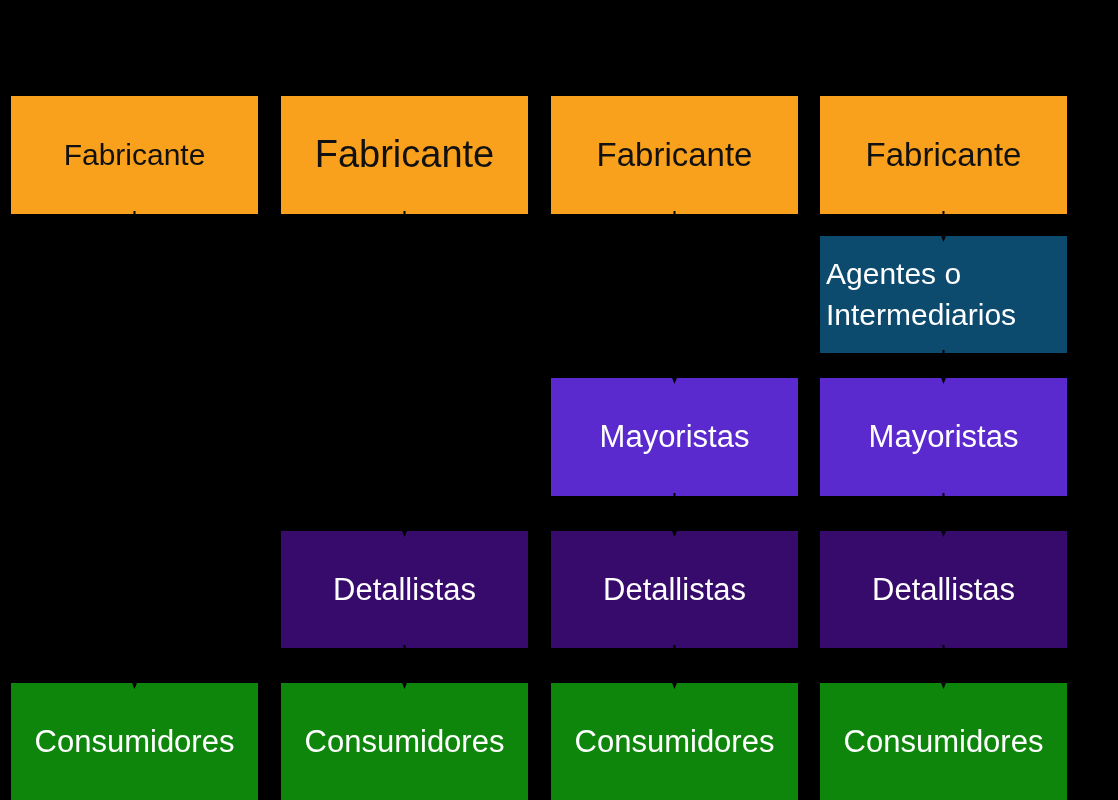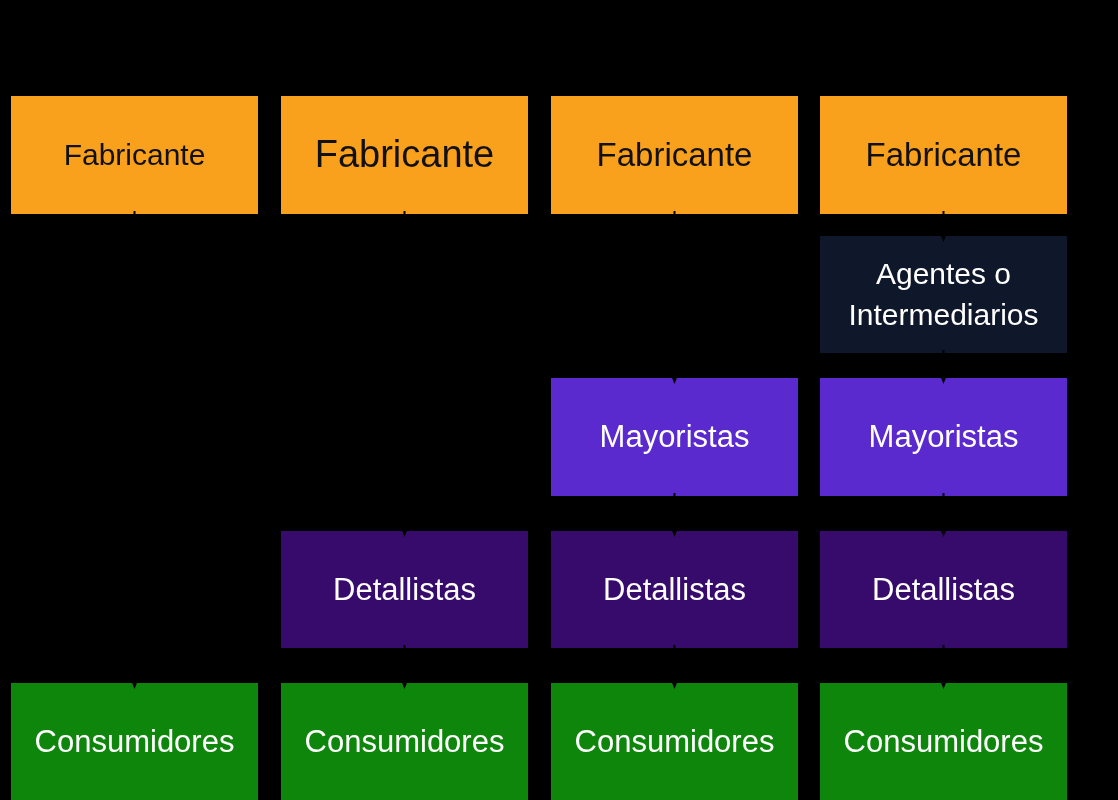--- a/index.html
+++ b/index.html
@@ -13,21 +13,21 @@
     height: 800px;
     background: #000000;
     overflow: hidden;
     font-family: "Liberation Sans", "DejaVu Sans", sans-serif;
   }
   .node {
     position: absolute;
     display: flex;
     align-items: center;
     justify-content: center;
-    text-align: center;
+    text-align: left;
     line-height: 1.35;
     padding: 0 6px;
     box-sizing: border-box;
     user-select: none;
   }
   #arrows {
     position: absolute;
     left: 0;
     top: 0;
     pointer-events: none;
@@ -41,21 +41,21 @@
       <div class="node" style="left: 11px; top: 96px; width: 247px; height: 118px; background: rgb(249, 161, 29); color: rgb(17, 17, 17); font-size: 30px;">Fabricante</div>
       <div class="node" style="left: 11px; top: 683px; width: 247px; height: 118px; background: rgb(14, 134, 11); color: rgb(255, 255, 255); font-size: 31px;">Consumidores</div>
       <div class="node" style="left: 281px; top: 96px; width: 247px; height: 118px; background: rgb(249, 161, 29); color: rgb(17, 17, 17); font-size: 38px;">Fabricante</div>
       <div class="node" style="left: 281px; top: 531px; width: 247px; height: 117px; background: rgb(55, 11, 107); color: rgb(255, 255, 255); font-size: 31px;">Detallistas</div>
       <div class="node" style="left: 281px; top: 683px; width: 247px; height: 118px; background: rgb(14, 134, 11); color: rgb(255, 255, 255); font-size: 31px;">Consumidores</div>
       <div class="node" style="left: 551px; top: 96px; width: 247px; height: 118px; background: rgb(249, 161, 29); color: rgb(17, 17, 17); font-size: 33px;">Fabricante</div>
       <div class="node" style="left: 551px; top: 378px; width: 247px; height: 118px; background: rgb(90, 42, 206); color: rgb(255, 255, 255); font-size: 31px;">Mayoristas</div>
       <div class="node" style="left: 551px; top: 531px; width: 247px; height: 117px; background: rgb(55, 11, 107); color: rgb(255, 255, 255); font-size: 31px;">Detallistas</div>
       <div class="node" style="left: 551px; top: 683px; width: 247px; height: 118px; background: rgb(14, 134, 11); color: rgb(255, 255, 255); font-size: 31px;">Consumidores</div>
       <div class="node" style="left: 820px; top: 96px; width: 247px; height: 118px; background: rgb(249, 161, 29); color: rgb(17, 17, 17); font-size: 33px;">Fabricante</div>
-      <div class="node" style="left: 820px; top: 236px; width: 247px; height: 117px; background: #0f172a; color: rgb(255, 255, 255); font-size: 30px;">Agentes o Intermediarios</div>
+      <div class="node" style="left: 820px; top: 236px; width: 247px; height: 117px; background: #0c4a6e; color: rgb(255, 255, 255); font-size: 30px;">Agentes o Intermediarios</div>
       <div class="node" style="left: 820px; top: 378px; width: 247px; height: 118px; background: rgb(90, 42, 206); color: rgb(255, 255, 255); font-size: 31px;">Mayoristas</div>
       <div class="node" style="left: 820px; top: 531px; width: 247px; height: 117px; background: rgb(55, 11, 107); color: rgb(255, 255, 255); font-size: 31px;">Detallistas</div>
       <div class="node" style="left: 820px; top: 683px; width: 247px; height: 118px; background: rgb(14, 134, 11); color: rgb(255, 255, 255); font-size: 31px;">Consumidores</div>
     </div>
   <svg id="arrows" width="1118" height="800">
       <line x1="134.5" y1="211" x2="134.5" y2="684" stroke="#000000" stroke-width="2"></line>
       <polygon points="130.5,679 138.5,679 134.5,689" fill="#000000"></polygon>
       <line x1="404.5" y1="211" x2="404.5" y2="532" stroke="#000000" stroke-width="2"></line>
       <polygon points="400.5,527 408.5,527 404.5,537" fill="#000000"></polygon>
       <line x1="404.5" y1="645" x2="404.5" y2="684" stroke="#000000" stroke-width="2"></line>

